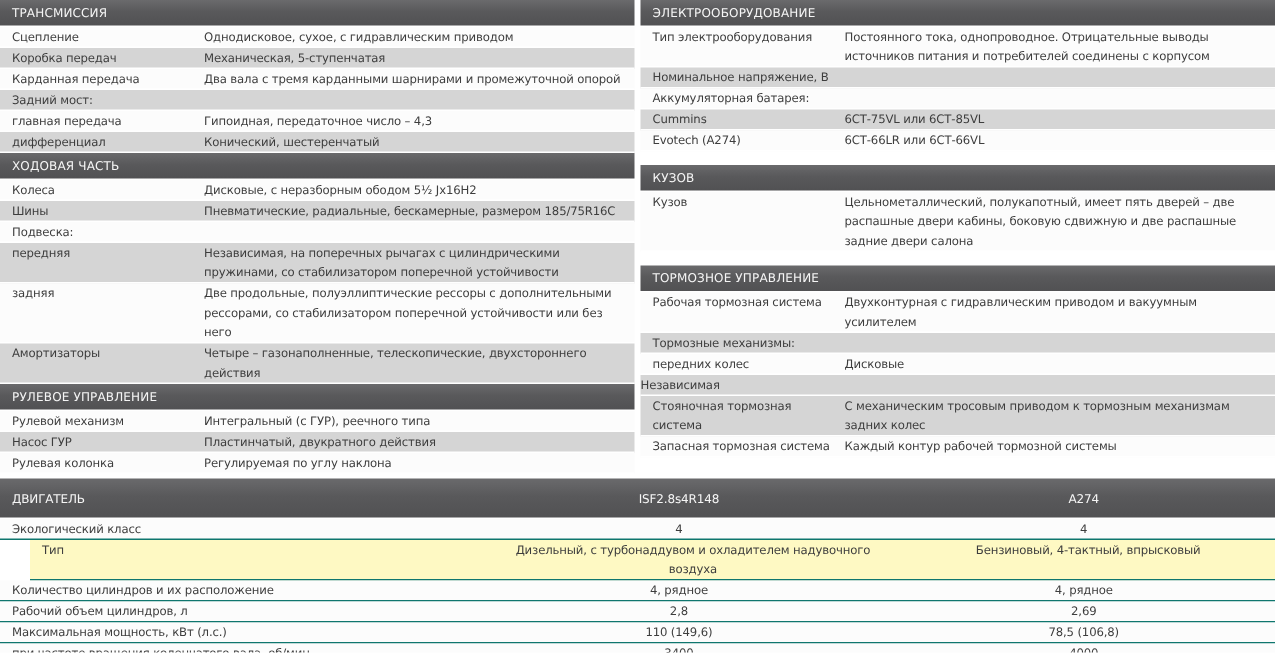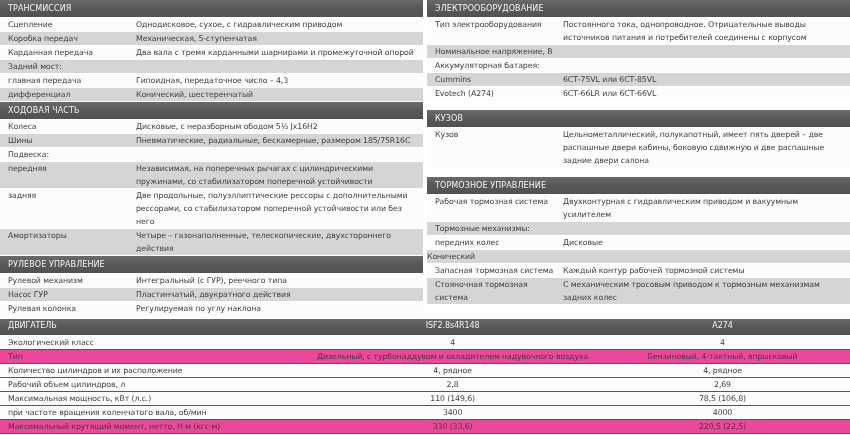--- a/index.html
+++ b/index.html
@@ -31,33 +31,34 @@
     align-items: flex-start;
   }
   .row.alt { background: #d5d5d5; }
   .lbl { flex: 0 0 136px; padding: 0 4px 0 8px; line-height: 13px; }
   .val { flex: 1; padding-right: 5px; line-height: 13px; }
   .gap { margin-top: 9px; }
   .engine { margin-top: 3px; }
   .ehdr {
     background: linear-gradient(180deg, #6a6a6c 0%, #59595b 45%, #515153 100%);
     color: #f5f5f5;
-    height: 16px;
-    display: flex;
+    height: 26px;
+    display: flex;
+    align-items: center;
     font-size: 8px;
     margin-bottom: 1px;
   }
   .erow {
     display: flex;
     background: #fcfcfc;
     border-bottom: 1px solid #0f766e;
     min-height: 13px;
     align-items: flex-start;
   }
-  .erow.alt { background: #ec4899; }
+  .erow.alt { background: #fef9c3; margin-left: 20px; }
   .c1 { flex: 0 0 36.5%; padding-left: 8px; line-height: 13px; }
   .c2 { flex: 0 0 33.5%; text-align: center; line-height: 13px; padding: 0 4px; }
   .c3 { flex: 1; text-align: center; line-height: 13px; padding: 0 4px; }
 </style>
 </head>
 <body>
 
 <div>
   <div class="top">
 
@@ -175,29 +176,29 @@
         </div>
         <div class="row alt">
           <div class="lbl">Тормозные механизмы:</div>
           <div class="val"></div>
         </div>
         <div class="row">
           <div class="lbl">передних колес</div>
           <div class="val">Дисковые</div>
         </div>
         <div class="row alt">
-          <div class="val">Конический</div>
+          <div class="val">Независимая</div>
+        </div>
+        <div class="row alt">
+          <div class="lbl">Стояночная тормозная система</div>
+          <div class="val">С механическим тросовым приводом к тормозным механизмам задних колес</div>
         </div>
         <div class="row">
           <div class="lbl">Запасная тормозная система</div>
           <div class="val">Каждый контур рабочей тормозной системы</div>
-        </div>
-        <div class="row alt">
-          <div class="lbl">Стояночная тормозная система</div>
-          <div class="val">С механическим тросовым приводом к тормозным механизмам задних колес</div>
         </div>
       </section>
     </div>
   </div>
 
   <section class="engine">
     <div class="ehdr">
       <div class="c1">ДВИГАТЕЛЬ</div>
       <div class="c2">ISF2.8s4R148</div>
       <div class="c3">A274</div>

